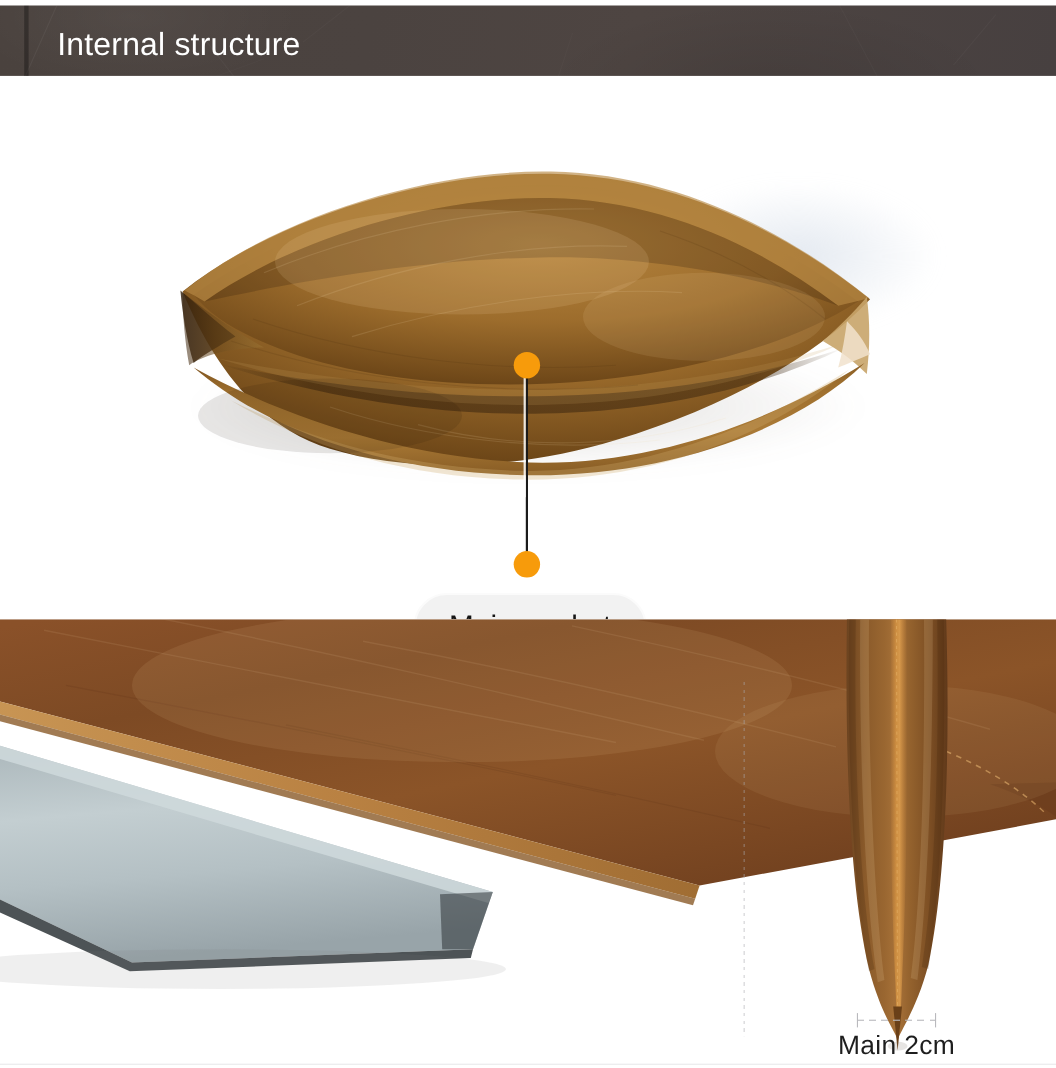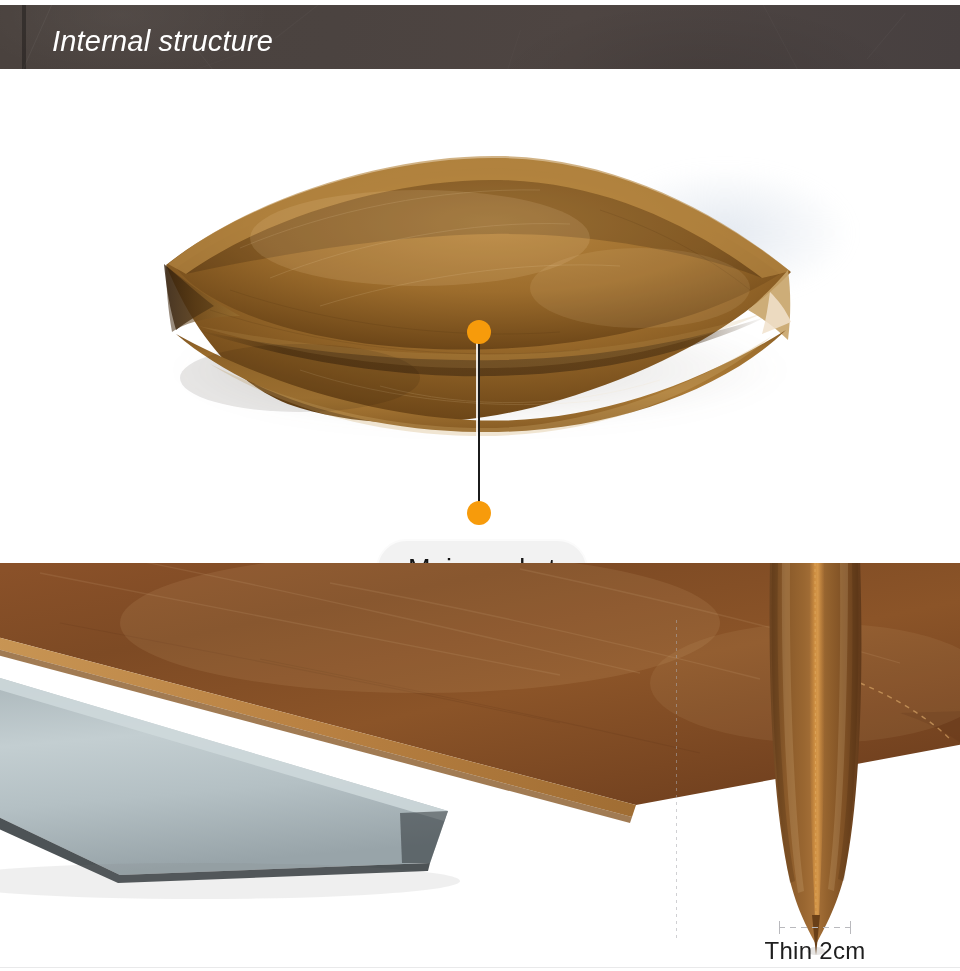--- a/index.html
+++ b/index.html
@@ -25,21 +25,20 @@
     position: absolute;
     left: 0;
     top: 5px;
     width: 960px;
     height: 64px;
     background:
       radial-gradient(ellipse 220px 90px at 120px 10px, rgba(255,255,255,0.045), rgba(255,255,255,0) 70%),
       radial-gradient(ellipse 300px 120px at 700px 80px, rgba(0,0,0,0.10), rgba(0,0,0,0) 70%),
       linear-gradient(100deg, #4a423e 0%, #4b4340 35%, #4e4542 60%, #474040 100%);
     overflow: hidden;
-    font-style: italic;
   }
   
   .banner .vein {
     position: absolute;
     background: rgba(255,255,255,0.05);
     transform-origin: left top;
   }
   .banner .vein.v1 { left: 60px;  top: -20px; width: 1px; height: 130px; transform: rotate(24deg); }
   .banner .vein.v2 { left: 185px; top: 30px;  width: 1px; height: 90px;  transform: rotate(-38deg); opacity: .7; }
   .banner .vein.v3 { left: 330px; top: -10px; width: 1px; height: 70px;  transform: rotate(52deg); opacity: .5; }
@@ -469,18 +468,18 @@
     </svg>
 
     <div class="panel-divider"></div>
 
     <div class="measure">
       <span class="tick left"></span>
       <span class="bar"></span>
       <span class="tick right"></span>
     </div>
 
-    <div class="measure-label">Thin 2cm</div>
+    <div class="measure-label">Main 2cm</div>
 
     <div class="bottom-hairline"></div>
   </div>
 
 </div>
 
 </body></html>

